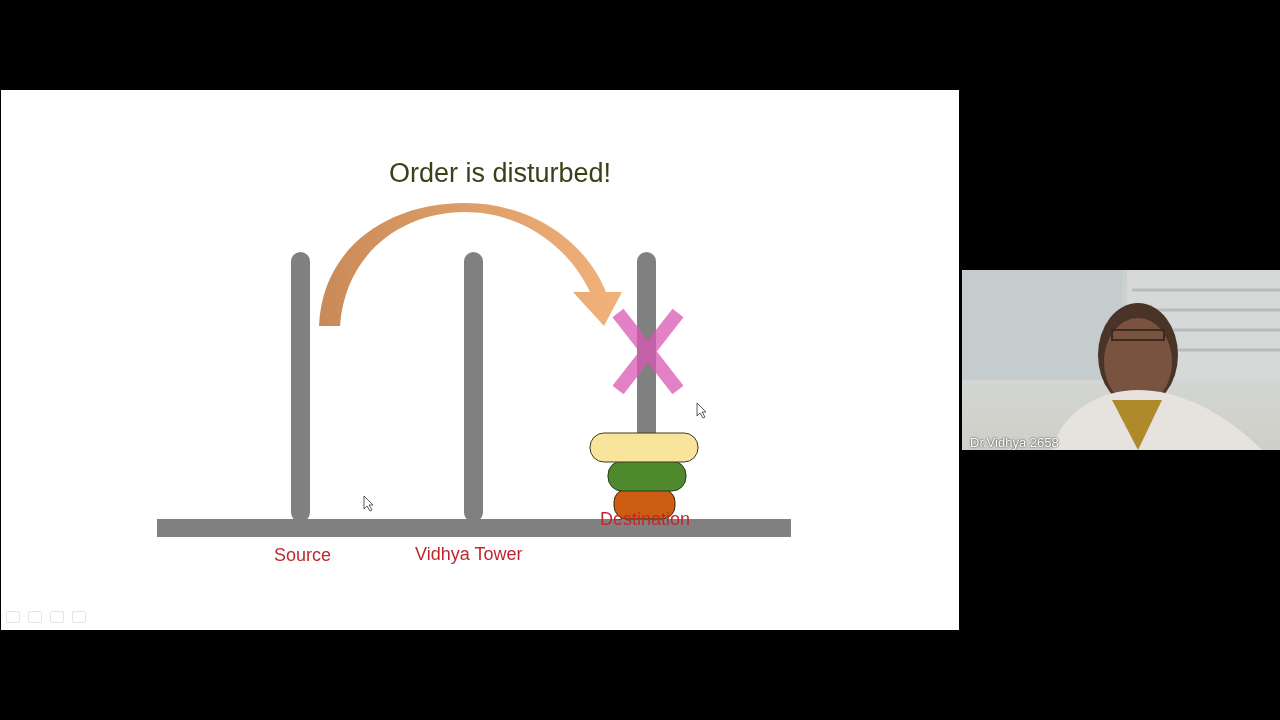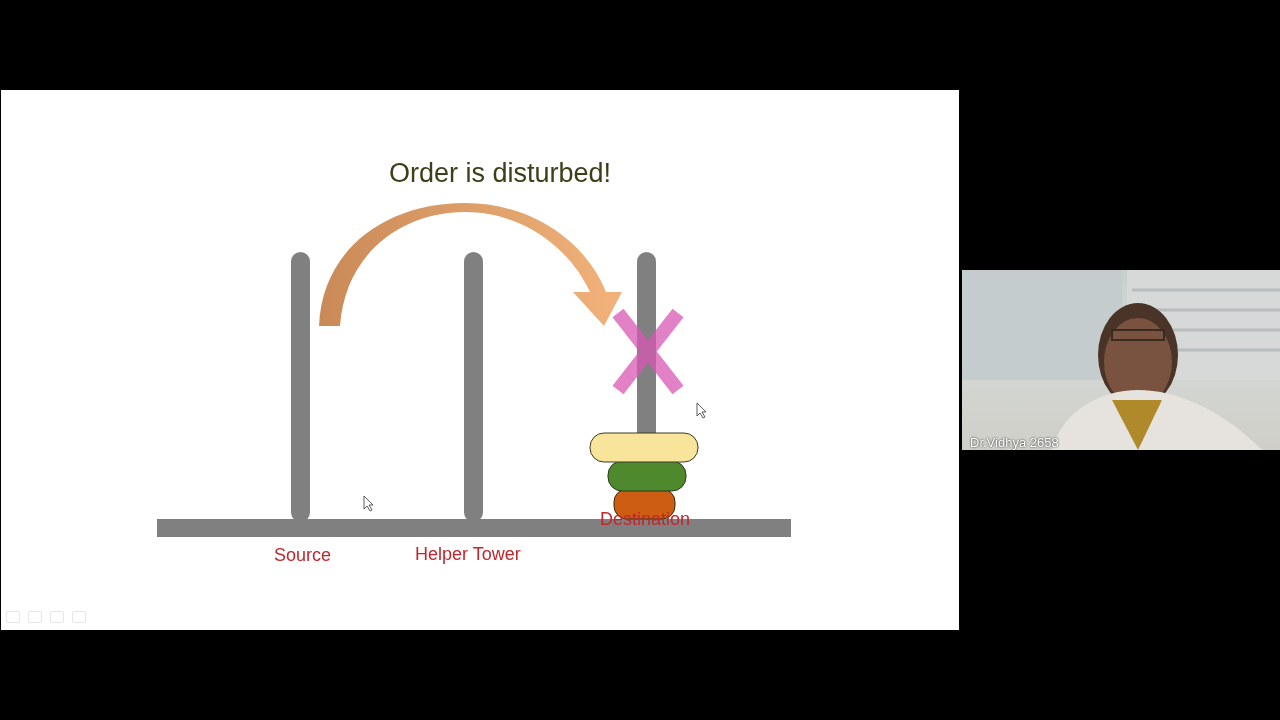--- a/index.html
+++ b/index.html
@@ -42,21 +42,21 @@
   <rect x="614" y="489" width="61" height="30" rx="13" fill="#cc5d12" stroke="#3a2a10" stroke-width="1"></rect>
   <rect x="608" y="461" width="78" height="30" rx="14" fill="#4f892e" stroke="#2a3a18" stroke-width="1"></rect>
   <rect x="590" y="433" width="108" height="29" rx="14" fill="#f8e49a" stroke="#3a3a20" stroke-width="1"></rect>
 
   <path d="M364,496 L364,509 L367,506 L370,511 L372,510 L369,505 L373,505 Z" fill="#fff" stroke="#333" stroke-width="0.8"></path>
   <path d="M697,403 L697,416 L700,413 L703,418 L705,417 L702,412 L706,412 Z" fill="#fff" stroke="#333" stroke-width="0.8"></path>
 </svg>
 
 <div class="title">Order is disturbed!</div>
 <div class="label" style="left:274px;top:545px;">Source</div>
-<div class="label" style="left:415px;top:544px;">Helper Tower</div>
+<div class="label" style="left:415px;top:544px;">Vidhya Tower</div>
 <div class="label" style="left:600px;top:509px;">Destination</div>
 
 <div class="toolbar">
   <span></span>
   <span></span>
   <span></span>
   <span></span>
 </div>
 
 <div class="webcam">

